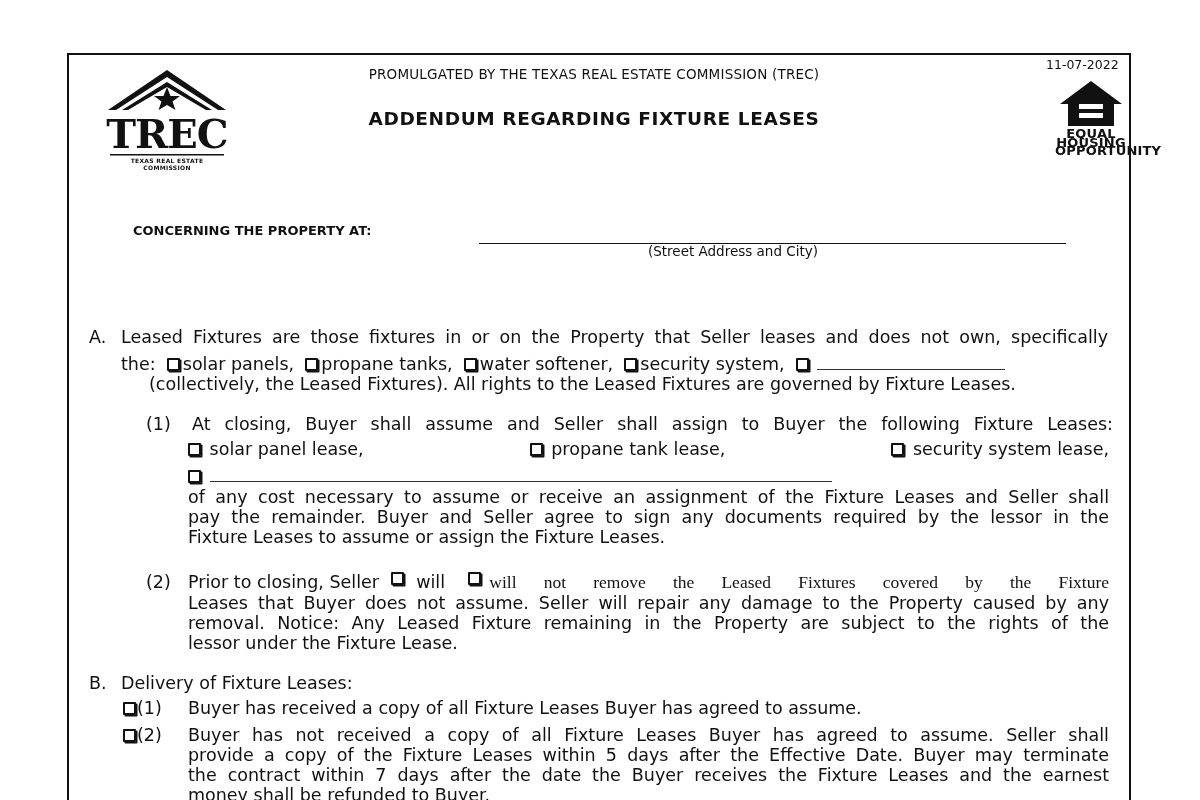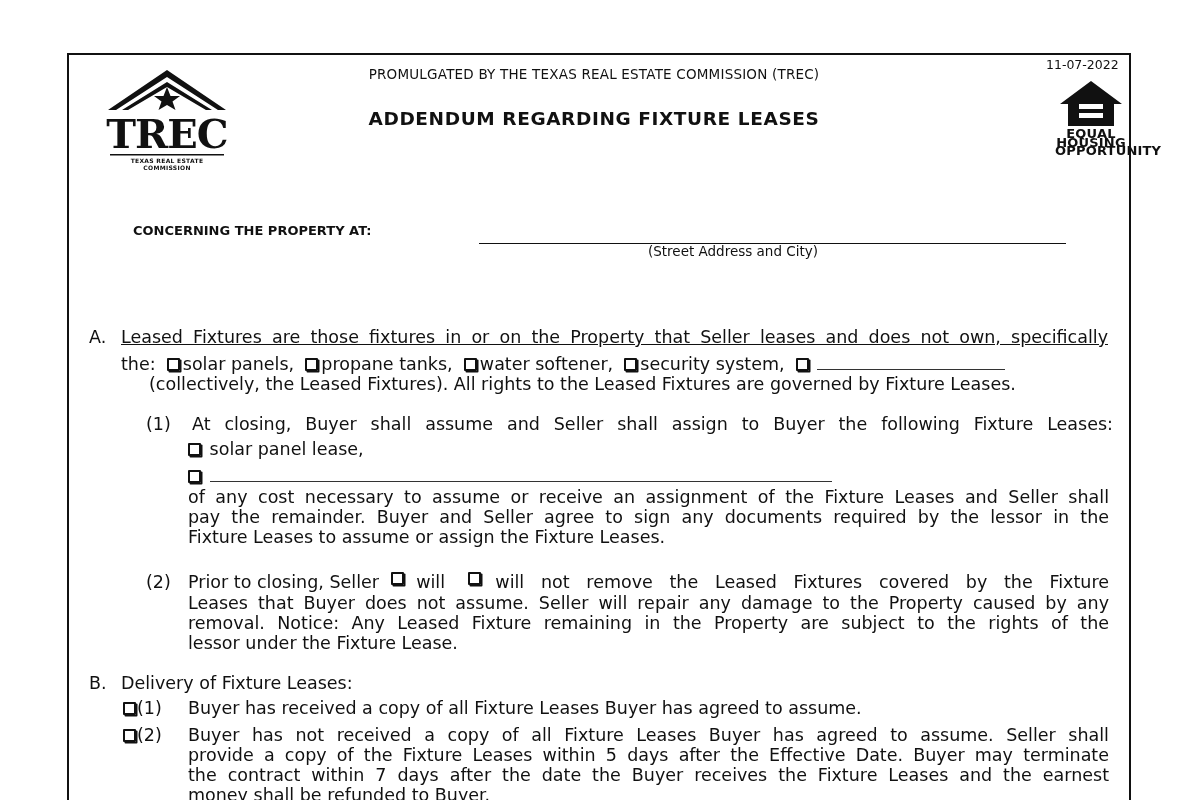--- a/index.html
+++ b/index.html
@@ -52,48 +52,50 @@
 <div class="abs promulgated">PROMULGATED BY THE TEXAS REAL ESTATE COMMISSION (TREC)</div>
 <div class="abs title">ADDENDUM REGARDING FIXTURE LEASES</div>
 
 <div class="abs concern">CONCERNING THE PROPERTY AT:</div>
 <div class="abs concern-line" style="height:20px;top:223px;font-size:15px;">
   <span></span>
 </div>
 <div class="abs street">(Street Address and City)</div>
 
 <div class="abs txt" style="left:89px;top:327px;">A.</div>
-<div class="abs txt just" style="left:121px;top:327px;width:987px;text-decoration:underline;">Leased Fixtures are those fixtures in or on the Property that Seller leases and does not own, specifically</div>
+<div class="abs txt just" style="left:121px;top:327px;width:987px;">Leased Fixtures are those fixtures in or on the Property that Seller leases and does not own, specifically</div>
 <div class="abs txt" style="left:121px;top:353px;">
   <span>the:</span>&nbsp;
   <span class="cb"></span><span>solar panels,</span>&nbsp;
   <span class="cb"></span><span>propane tanks,</span>&nbsp;
   <span class="cb"></span><span>water softener,</span>&nbsp;
   <span class="cb"></span><span>security system,</span>&nbsp;
   <span class="cb"></span>&nbsp;<span class="blank" style="width:188px;height:16px;"></span>
 </div>
 <div class="abs txt" style="left:121px;top:374px;margin-left:28px;">(collectively, the Leased Fixtures).  All rights to the Leased Fixtures are governed by Fixture Leases.</div>
 
 <div class="abs txt" style="left:146px;top:414px;">(1)</div>
 <div class="abs txt just" style="left:192px;top:414px;width:921px;">At closing, Buyer shall assume and Seller shall assign to Buyer the following Fixture Leases:</div>
 <div class="abs txt" style="left:188px;top:439px;width:921px;display:flex;justify-content:space-between;">
   <span><span class="cb"></span> <span>solar panel lease,</span></span>
+  <span><span class="cb"></span> <span>propane tank lease,</span></span>
+  <span><span class="cb"></span> <span>security system lease,</span></span>
 </div>
 <div class="abs txt" style="left:188px;top:465px;">
   <span class="cb"></span>&nbsp;<span class="blank" style="width:442px;height:16px;"></span><span class="blank" style="width:180px;height:16px;"></span>
 </div>
 <div class="abs txt just" style="left:188px;top:487px;width:921px;">of any cost necessary to assume or receive an assignment of the Fixture Leases and Seller shall</div>
 <div class="abs txt just" style="left:188px;top:507px;width:921px;">pay the remainder.  Buyer and Seller agree to sign any documents required by the lessor in the</div>
 <div class="abs txt" style="left:188px;top:527px;">Fixture Leases to assume or assign the Fixture Leases.</div>
 
 <div class="abs txt" style="left:146px;top:572px;">(2)</div>
 <div class="abs txt" style="left:188px;top:572px;width:921px;display:flex;">
   <span>Prior to closing, Seller</span>&nbsp;
   <span class="cb" style="margin-left:6px;"></span>&nbsp;<span style="margin-left:4px;">will</span>&nbsp;&nbsp;&nbsp;
-  <span class="cb" style="margin-left:6px;"></span>&nbsp;<span class="just" style="flex:1;margin-left:6px;">will not remove the Leased Fixtures covered by the Fixture</span>
+  <span class="cb" style="margin-left:6px;"></span>&nbsp;<span class="just" style="flex:1;font-family:Liberation Serif, serif;">will not remove the Leased Fixtures covered by the Fixture</span>
 </div>
 <div class="abs txt just" style="left:188px;top:593px;width:921px;">Leases that Buyer does not assume.  Seller will repair any damage to the Property caused by any</div>
 <div class="abs txt just" style="left:188px;top:613px;width:921px;">removal.  Notice:  Any Leased Fixture remaining in the Property are subject to the rights of the</div>
 <div class="abs txt" style="left:188px;top:633px;">lessor under the Fixture Lease.</div>
 
 <div class="abs txt" style="left:89px;top:673px;">B.</div>
 <div class="abs txt" style="left:121px;top:673px;">Delivery of Fixture Leases:</div>
 
 <div class="abs txt" style="left:123px;top:698px;">
   <span class="cb" style="margin-right:1px;"></span><span>(1)</span>

